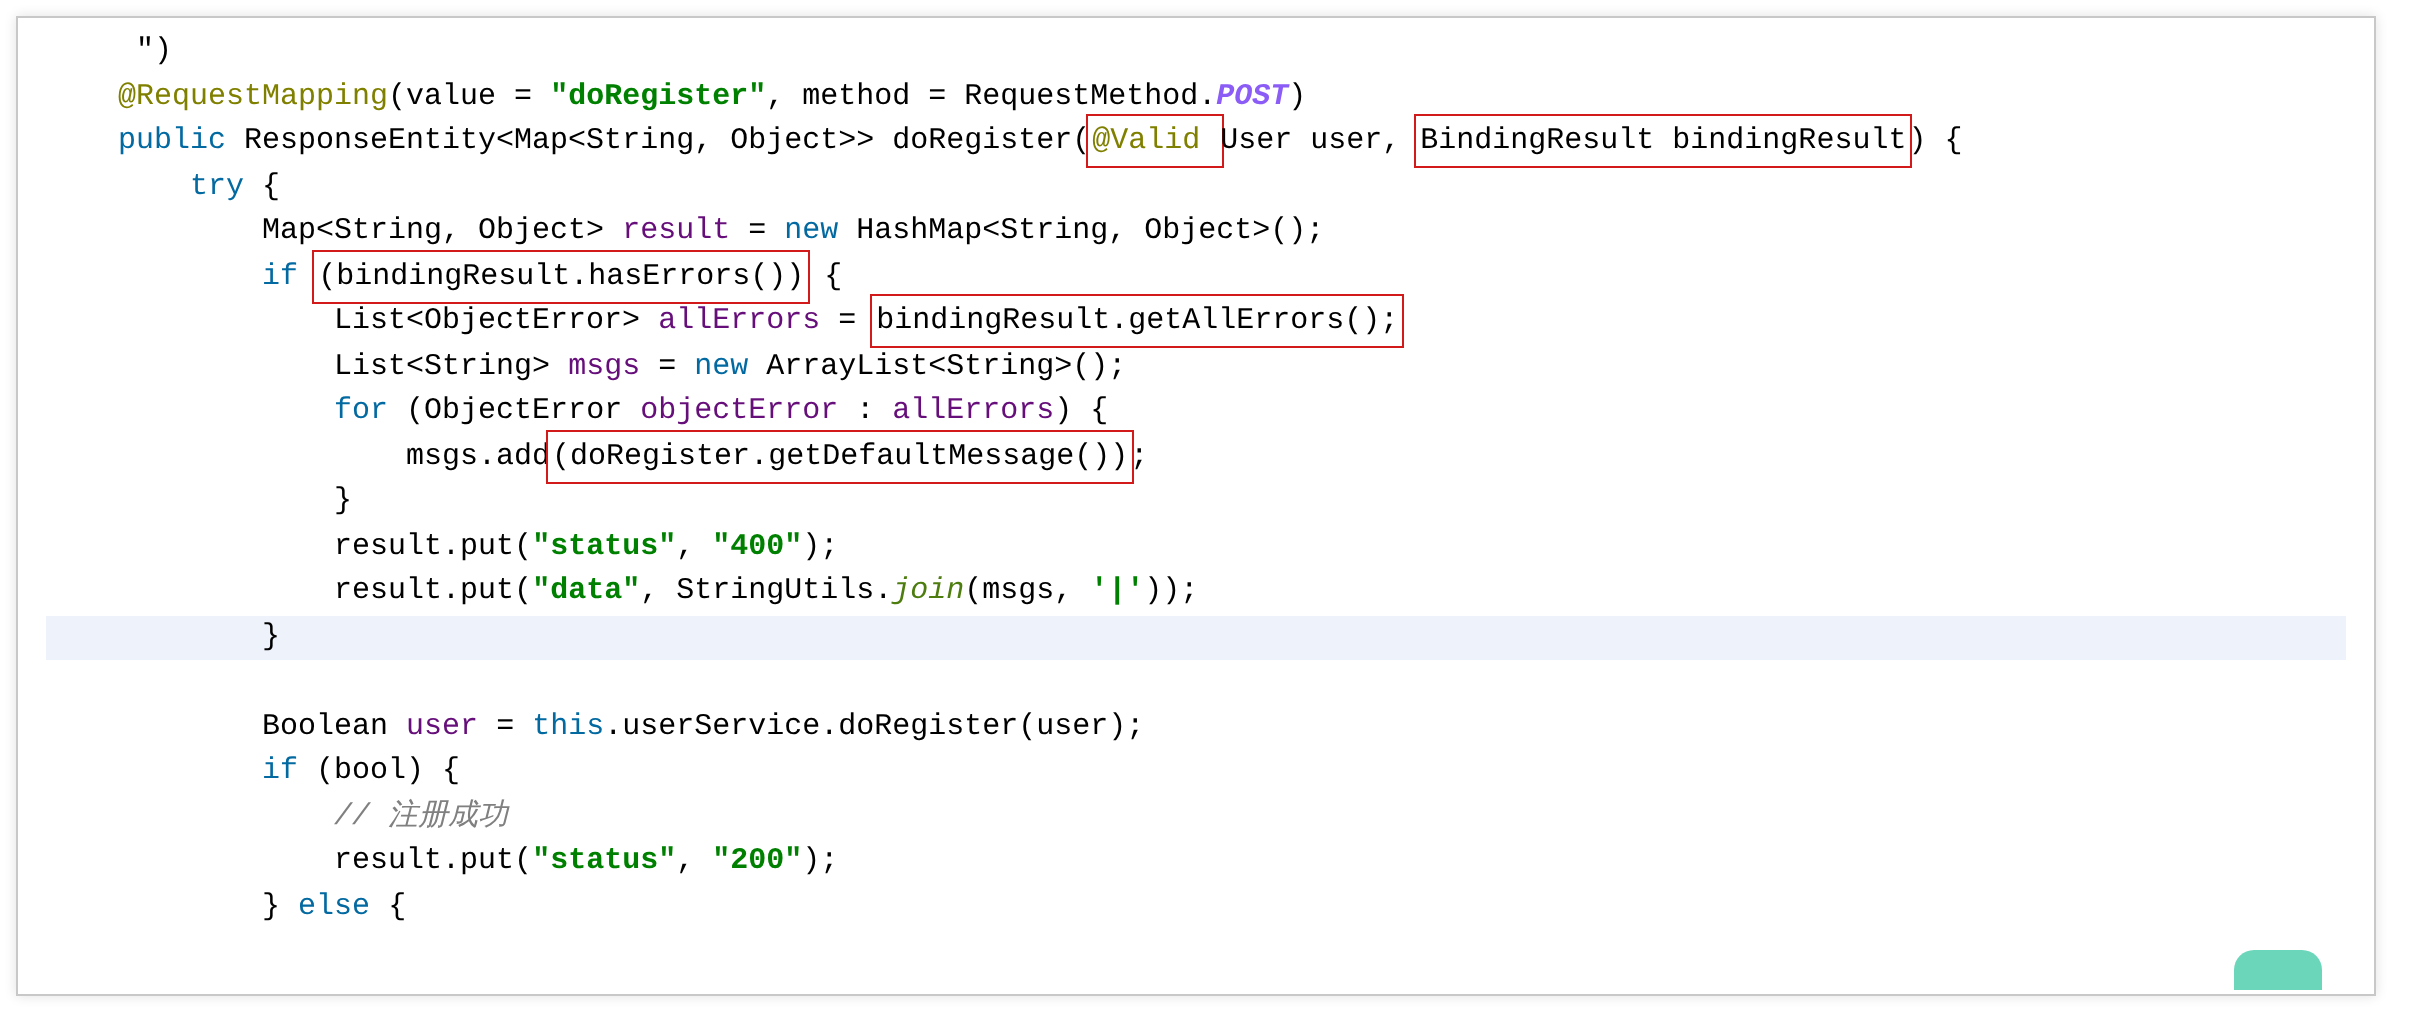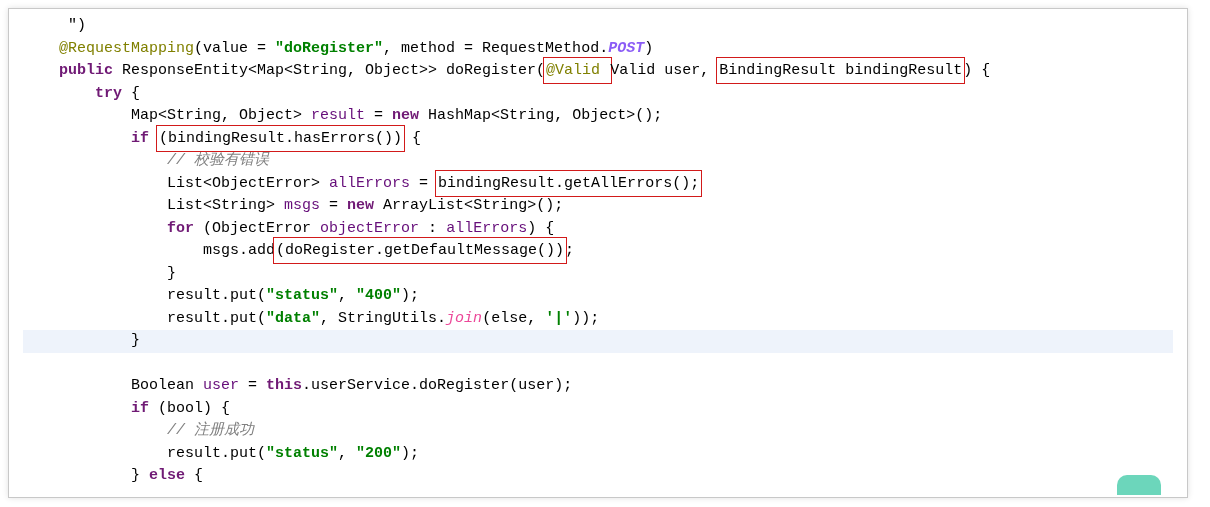--- a/index.html
+++ b/index.html
@@ -20,26 +20,26 @@
     overflow: hidden;
     position: relative;
     background: #fff;
   }
   .line {
     white-space: pre;
   }
   .line.hl {
     background: #eef3fb;
   }
-  .kw { color: #701a75; font-weight: bold; }
+  .kw { color: #0369a1; font-weight: normal; }
   .ann { color: #808000; }
   .str { color: #008000; font-weight: bold; }
   .plain { color: #000; }
   .idr { color: #660e7a; }
-  .static-it { color: #ec4899; font-style: italic; }
+  .static-it { color: #4d7c0f; font-style: italic; }
   .const-it { color: #8b5cf6; font-weight: bold; font-style: italic; }
   .cmt { color: #808080; font-style: italic; }
   .box {
     border: 1.5px solid #d21a1a;
     padding: 4px 2px;
     margin: 5px -2px;
   }
   .chat {
     position: absolute;
     right: 26px;
@@ -52,43 +52,42 @@
 </style>
 </head>
 <body>
 
 <div class="code-container">
 
 <div class="line"><span class="plain">     ")</span></div>
 
 <div class="line">    <span class="ann">@RequestMapping</span><span class="plain">(value = </span><span class="str">"doRegister"</span><span class="plain">, method = RequestMethod.</span><span class="const-it">POST</span><span class="plain">)</span></div>
 
-<div class="line">    <span class="kw">public</span><span class="plain"> ResponseEntity&lt;Map&lt;String, Object&gt;&gt; doRegister(</span><span class="box"><span class="ann">@Valid </span></span><span class="plain">Valid user, </span><span class="box"><span class="plain">BindingResult bindingResult</span></span><span class="plain">) {</span></div>
+<div class="line">    <span class="kw">public</span><span class="plain"> ResponseEntity&lt;Map&lt;String, Object&gt;&gt; doRegister(</span><span class="box"><span class="ann">@Valid </span></span><span class="plain">User user, </span><span class="box"><span class="plain">BindingResult bindingResult</span></span><span class="plain">) {</span></div>
 
 <div class="line">        <span class="kw">try</span><span class="plain"> {</span></div>
 
 <div class="line">            <span class="plain">Map&lt;String, Object&gt; </span><span class="idr">result</span><span class="plain"> = </span><span class="kw">new</span><span class="plain"> HashMap&lt;String, Object&gt;();</span></div>
 
 <div class="line">            <span class="kw">if</span><span class="plain"> </span><span class="box"><span class="plain">(bindingResult.hasErrors())</span></span><span class="plain"> {</span></div>
 
-<div class="line">                <span class="cmt">// 校验有错误</span></div>
 
 <div class="line">                <span class="plain">List&lt;ObjectError&gt; </span><span class="idr">allErrors</span><span class="plain"> = </span><span class="box"><span class="plain">bindingResult.getAllErrors();</span></span></div>
 
 <div class="line">                <span class="plain">List&lt;String&gt; </span><span class="idr">msgs</span><span class="plain"> = </span><span class="kw">new</span><span class="plain"> ArrayList&lt;String&gt;();</span></div>
 
 <div class="line">                <span class="kw">for</span><span class="plain"> (ObjectError </span><span class="idr">objectError</span><span class="plain"> : </span><span class="idr">allErrors</span><span class="plain">) {</span></div>
 
 <div class="line">                    <span class="plain">msgs.add</span><span class="box"><span class="plain">(doRegister.getDefaultMessage())</span></span><span class="plain">;</span></div>
 
 <div class="line">                <span class="plain">}</span></div>
 
 <div class="line">                <span class="plain">result.put(</span><span class="str">"status"</span><span class="plain">, </span><span class="str">"400"</span><span class="plain">);</span></div>
 
-<div class="line">                <span class="plain">result.put(</span><span class="str">"data"</span><span class="plain">, StringUtils.</span><span class="static-it">join</span><span class="plain">(else, </span><span class="str">'|'</span><span class="plain">));</span></div>
+<div class="line">                <span class="plain">result.put(</span><span class="str">"data"</span><span class="plain">, StringUtils.</span><span class="static-it">join</span><span class="plain">(msgs, </span><span class="str">'|'</span><span class="plain">));</span></div>
 
 
 <div class="line hl">            <span class="plain">}</span></div>
 
 <div class="line"> </div>
 
 <div class="line">            <span class="plain">Boolean </span><span class="idr">user</span><span class="plain"> = </span><span class="kw">this</span><span class="plain">.userService.doRegister(user);</span></div>
 
 <div class="line">            <span class="kw">if</span><span class="plain"> (bool) {</span></div>
 

